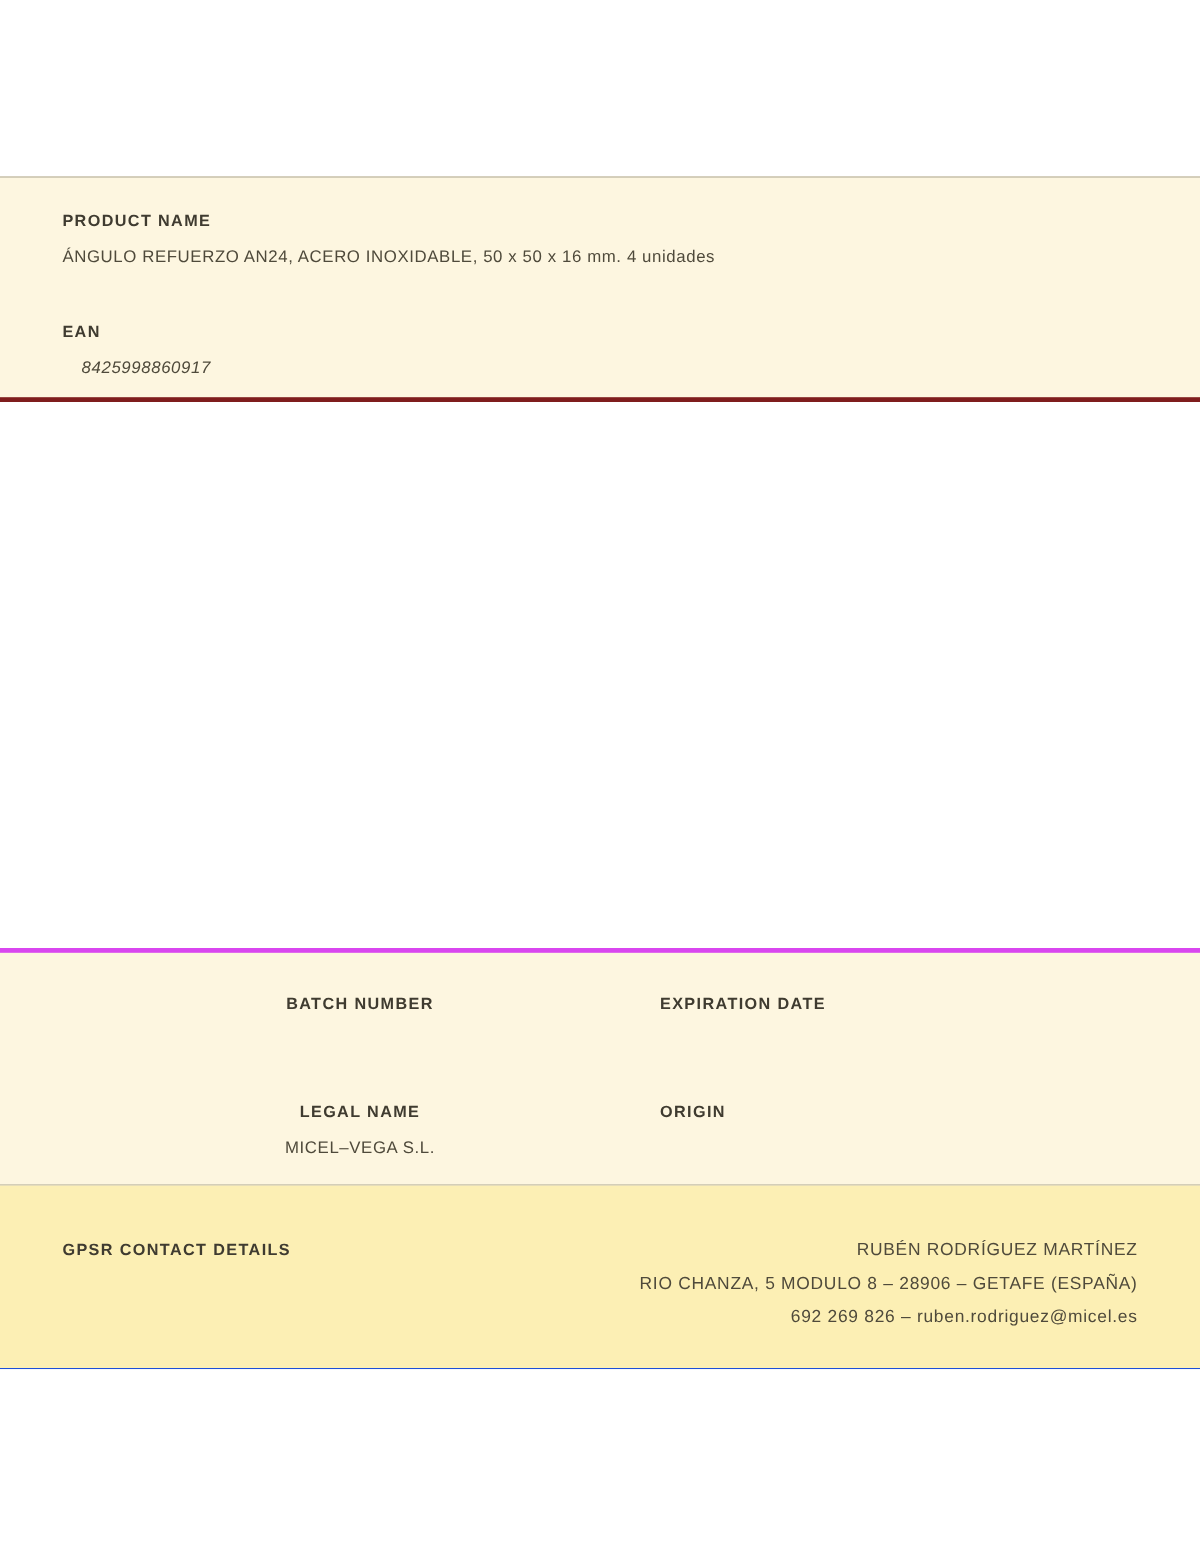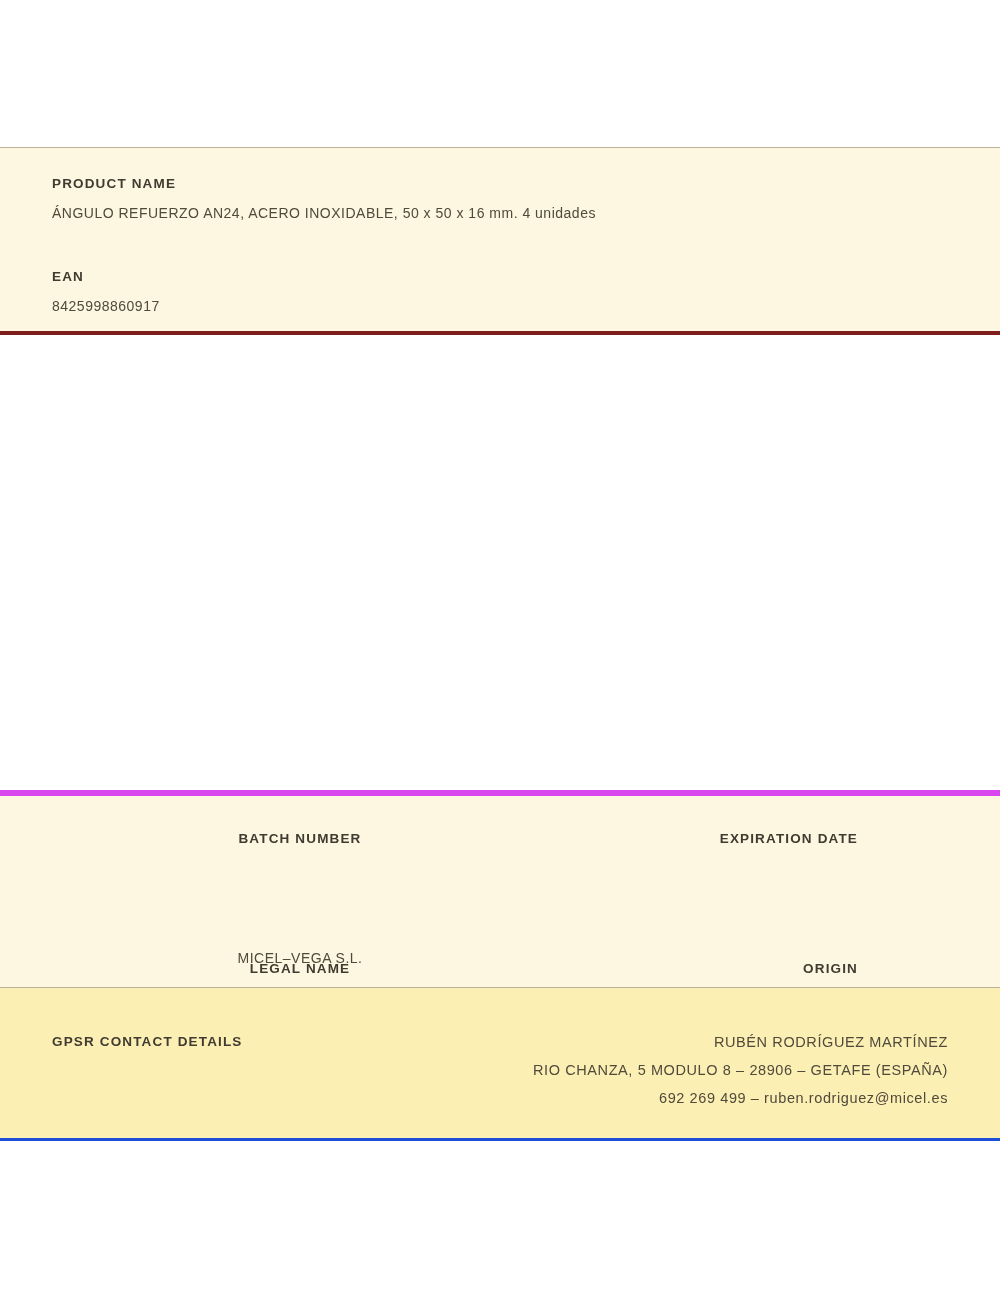--- a/index.html
+++ b/index.html
@@ -56,72 +56,73 @@
     left: 52px;
     top: 57px;
   }
   .ean-label {
     position: absolute;
     left: 52px;
     top: 121px;
   }
   .ean-value {
     position: absolute;
-    left: 52px;
+    left: 68px;
     top: 150px;
+    font-style: italic;
   }
 
   
   .middle-spacer {
     position: absolute;
     left: 0;
     top: 335px;
     width: 1000px;
     height: 455px;
     background: #ffffff;
   }
 
   
   .batch-block {
     position: absolute;
     left: 0;
     top: 790px;
     width: 1000px;
     height: 198px;
     background: #fdf6e0;
-    border-top: 6px solid #d946ef;
+    border-top: 4px solid #d946ef;
     border-bottom: 1px solid #b9b39e;
     box-sizing: border-box;
   }
   .col-left {
     position: absolute;
     left: 120px;
     width: 360px;
     text-align: center;
   }
   .col-right {
     position: absolute;
-    left: 498px;
+    left: 550px;
     width: 360px;
-    text-align: right;
+    text-align: left;
   }
   .row-1 { top: 35px; }
   .row-1-val { top: 64px; }
-  .row-2 { top: 125px; margin-top: 40px; }
+  .row-2 { top: 125px; }
   .row-2-val { top: 154px; }
 
   
   .gpsr-block {
     position: absolute;
     left: 0;
     top: 988px;
     width: 1000px;
     height: 153px;
     background: #fcefb4;
-    border-bottom: 3px solid #1d4ed8;
+    border-bottom: 1px solid #1d4ed8;
     box-sizing: border-box;
   }
   .gpsr-label {
     position: absolute;
     left: 52px;
     top: 46px;
   }
   .gpsr-lines {
     position: absolute;
     right: 52px;
@@ -172,19 +173,19 @@
     <div class="field-value col-left row-2-val">MICEL–VEGA S.L.</div>
 
     <div class="field-label col-right row-2">ORIGIN</div>
   </section>
 
   <section class="gpsr-block">
     <div class="field-label gpsr-label">GPSR CONTACT DETAILS</div>
     <div class="gpsr-lines">
       <div class="gpsr-line">RUBÉN RODRÍGUEZ MARTÍNEZ</div>
       <div class="gpsr-line">RIO CHANZA, 5 MODULO 8 – 28906 – GETAFE (ESPAÑA)</div>
-      <div class="gpsr-line">692 269 499 – ruben.rodriguez@micel.es</div>
+      <div class="gpsr-line">692 269 826 – ruben.rodriguez@micel.es</div>
     </div>
   </section>
 
   <div class="bottom-spacer"></div>
 
 </div>
 
 </body></html>

